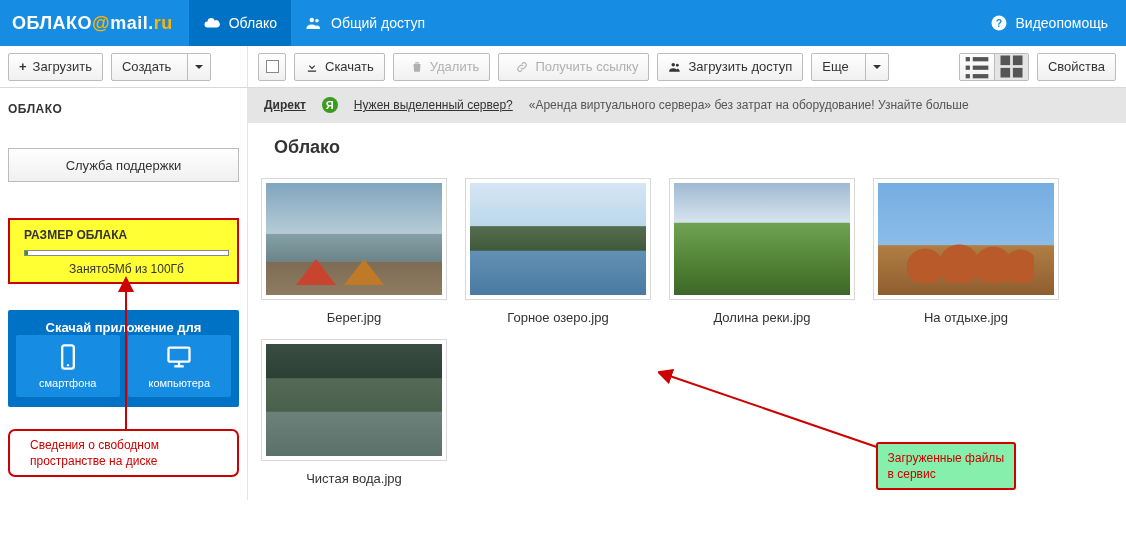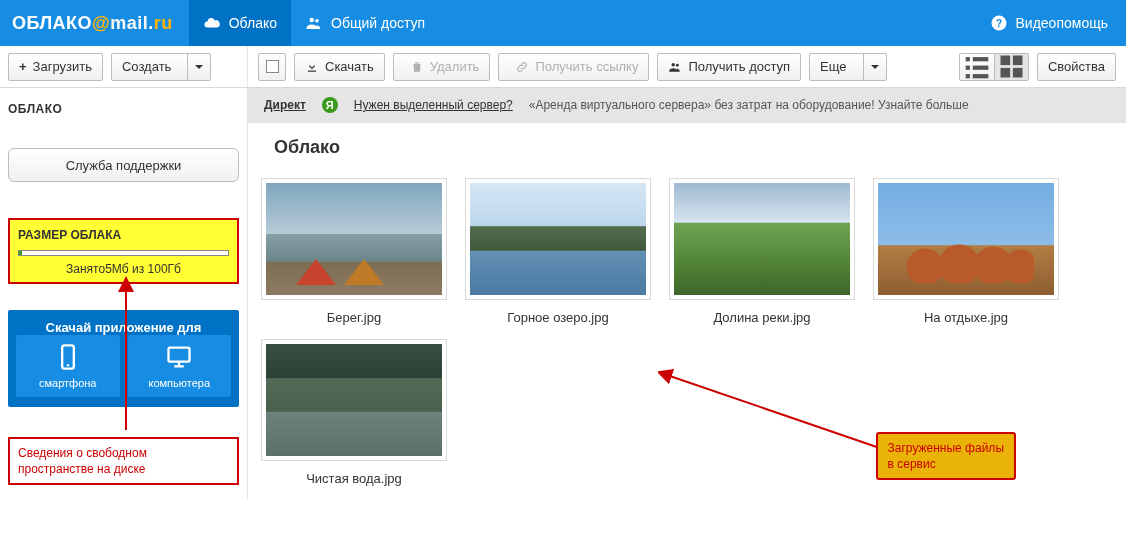--- a/index.html
+++ b/index.html
@@ -34,34 +34,34 @@
   .tb-spacer { flex: 1; }
   .view-toggle { display: flex; border: 1px solid #bcbcbc; border-radius: 2px; overflow: hidden; height: 28px; }
   .view-toggle > div { width: 34px; display: flex; align-items: center; justify-content: center; background: linear-gradient(#fff,#f0f0f0); cursor: pointer; }
   .view-toggle > div.active { background: #e4e4e4; }
   .view-toggle > div + div { border-left: 1px solid #bcbcbc; }
 
   
   .columns { display: flex; }
   .sidebar { width: 247px; padding: 14px 8px 8px 8px; }
   .sb-title { font-weight: bold; font-size: 12px; letter-spacing: .5px; margin-bottom: 32px; }
-  .sb-support { width: 100%; height: 34px; background: linear-gradient(#fff,#f0f0f0); border: 1px solid #bcbcbc; border-radius: 6px; display: flex; align-items: center; justify-content: center; cursor: pointer; margin-bottom: 36px; }
-  .storage-box { border: 2px solid #c00; background: #ffff33; padding: 8px 8px 6px 8px; position: relative; }
+  .sb-support { width: 100%; height: 34px; background: linear-gradient(#fff,#f0f0f0); border: 1px solid #bcbcbc; border-radius: 0; display: flex; align-items: center; justify-content: center; cursor: pointer; margin-bottom: 36px; }
+  .storage-box { border: 2px solid #c00; background: #ffff33; padding: 8px 8px 6px 14px; position: relative; }
   .storage-box .title { font-weight: bold; font-size: 12px; margin-bottom: 8px; }
   .storage-bar { height: 6px; background: #fff; border: 1px solid #888; margin-bottom: 6px; position: relative; }
   .storage-bar .fill { position: absolute; left: 0; top: 0; bottom: 0; width: 3px; background: #3a9b1f; }
   .storage-row { display: flex; justify-content: center; font-size: 12px; }
 
   .app-promo { margin-top: 26px; background: #0072c6; color: #fff; border-radius: 2px; padding: 10px 8px 10px 8px; }
   .app-promo .head { font-weight: bold; text-align: center; font-size: 13px; }
   .app-promo .tiles { display: flex; gap: 8px; }
   .app-promo .tile { flex: 1; background: #168de2; border-radius: 2px; display: flex; flex-direction: column; align-items: center; justify-content: flex-end; padding: 8px 0; cursor: pointer; font-size: 11px; gap: 6px; }
   .app-promo .tile svg { width: 28px; height: 28px; stroke: #fff; fill: none; stroke-width: 2; }
 
-  .caption-box { margin-top: 30px; border: 2px solid #c00; color: #c00; font-size: 12px; padding: 6px 8px; line-height: 1.35; border-radius: 0; }
+  .caption-box { margin-top: 22px; border: 2px solid #c00; color: #c00; font-size: 12px; padding: 6px 20px; line-height: 1.35; border-radius: 7px; }
 
   .content { flex: 1; border-left: 1px solid #e5e5e5; padding: 0; }
   .adbar { background: #e5e5e5; border-bottom: 1px solid #e5e5e5; padding: 9px 16px; font-size: 12px; display: flex; align-items: center; gap: 16px; }
   .adbar a { color: #333; }
   .adbar .direkt { text-decoration: underline; font-weight: bold; }
   .adbar .circle { width: 16px; height: 16px; border-radius: 50%; background: #3a9b1f; color: #fff; font-weight: bold; font-size: 11px; display: inline-flex; align-items: center; justify-content: center; }
   .content-head { padding: 14px 26px 10px; font-size: 18px; font-weight: bold; color: #333; }
   .gallery-wrap { position: relative; }
   .gallery { padding: 10px 10px 14px 16px; display: flex; flex-wrap: wrap; gap: 14px 24px; }
   .item { width: 180px; display: flex; flex-direction: column; align-items: center; gap: 10px; cursor: pointer; }
@@ -73,21 +73,21 @@
   .photo1 { background: linear-gradient(#7fa6bd 0%, #b7cbd7 45%, #84a0a6 46%, #6c8489 70%, #7e6c54 71%, #8d7b62 100%); position: relative; }
   .photo1::after { content: ""; position: absolute; left: 30px; bottom: 10px; width: 40px; height: 26px; background: #c9442e; clip-path: polygon(50% 0, 100% 100%, 0 100%); }
   .photo1::before { content: ""; position: absolute; left: 78px; bottom: 10px; width: 40px; height: 26px; background: #bf7a27; clip-path: polygon(50% 0, 100% 100%, 0 100%); }
   .photo2 { background: linear-gradient(#d5e6f4 0%, #bcd7ec 38%, #556d4f 39%, #3f5a3b 60%, #6390b5 61%, #4a7aa1 100%); }
   .photo3 { background: linear-gradient(#9fb9d1 0%, #d8e4ef 35%, #6fa352 36%, #4a7b30 80%, #3e662a 100%); }
   .photo4 { background: linear-gradient(#75aee2 0%, #8cbce8 55%, #b07e43 56%, #8e5e30 100%); position: relative; }
   .photo4::after { content: ""; position: absolute; left: 20px; right: 20px; bottom: 12px; height: 40px; background: radial-gradient(circle at 20% 60%, #b85a2a 18px, transparent 19px), radial-gradient(circle at 45% 55%, #b85a2a 20px, transparent 21px), radial-gradient(circle at 70% 58%, #b85a2a 19px, transparent 20px), radial-gradient(circle at 90% 60%, #b85a2a 17px, transparent 18px); }
   .photo5 { background: linear-gradient(#3a4d42 0%, #2d4036 30%, #556a56 31%, #49604d 60%, #6c8179 61%, #5b7068 100%); }
 
   
-  .anno2 { position: absolute; right: 110px; bottom: 20px; border: 2px solid #c00; color: #c00; font-size: 12px; padding: 6px 10px; border-radius: 3px; line-height: 1.35; background: #eab308; }
+  .anno2 { position: absolute; right: 110px; bottom: 10px; border: 2px solid #c00; color: #c00; font-size: 12px; padding: 6px 10px; border-radius: 3px; line-height: 1.35; background: #86efac; }
   .arrow2 { position: absolute; pointer-events: none; }
 
   
   .arrow-wrap { position: relative; }
 </style>
 </head>
 <body>
 
 <div class="header">
   <div class="logo">
@@ -159,21 +159,21 @@
           <path d="M10 14a4 4 0 005.6 0l3-3a4 4 0 00-5.6-5.6l-1 1M14 10a4 4 0 00-5.6 0l-3 3a4 4 0 005.6 5.6l1-1"></path>
         </svg>
       <span>Получить ссылку</span>
     </div>
     <div class="btn">
       <svg viewBox="0 0 24 24" fill="#333">
           <circle cx="9" cy="8" r="3"></circle>
           <circle cx="16" cy="9" r="2.4"></circle>
           <path d="M2 19c0-3 3-5 7-5s7 2 7 5v1H2zM15 15c2 0 5 1 5 4v1h-4"></path>
         </svg>
-      <span>Получить доступ</span>
+      <span>Загрузить доступ</span>
     </div>
     <div class="btn-split">
       <span>
           <span>Еще</span>
         </span>
       <span class="caret">
           <span class="caret-tri"></span>
         </span>
     </div>
 

